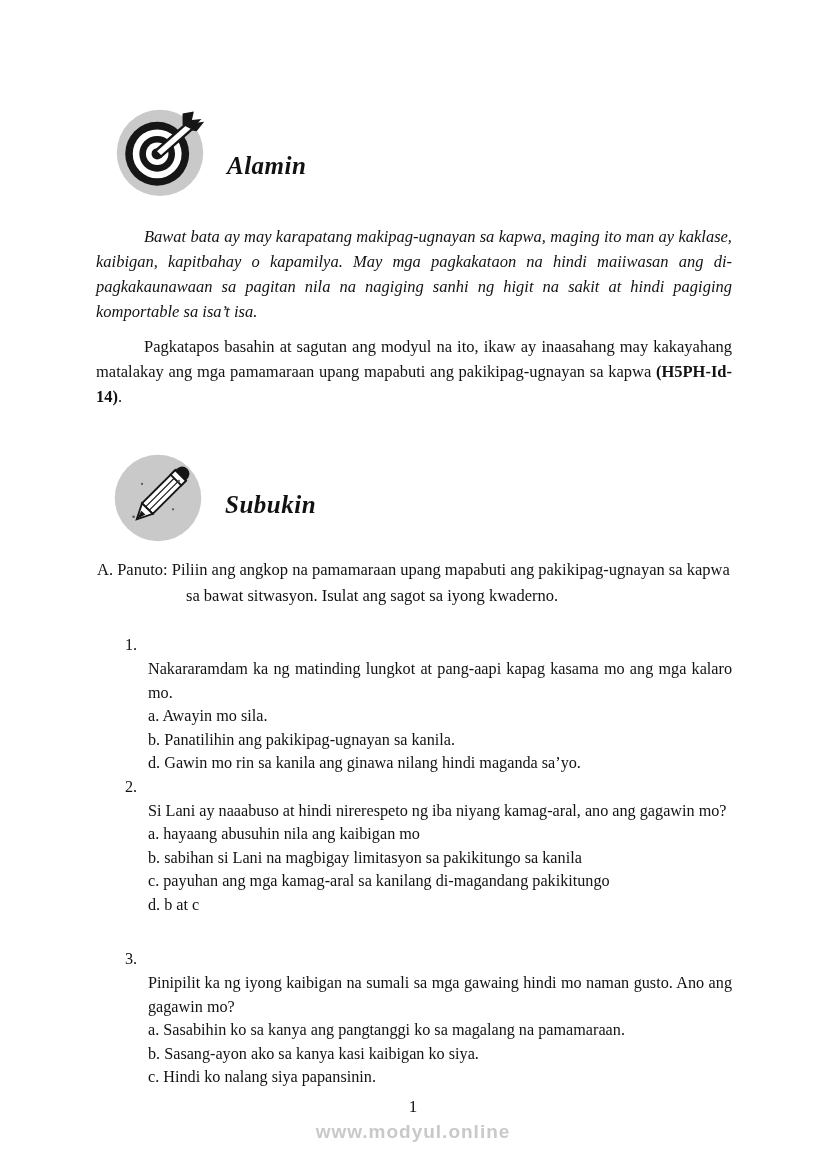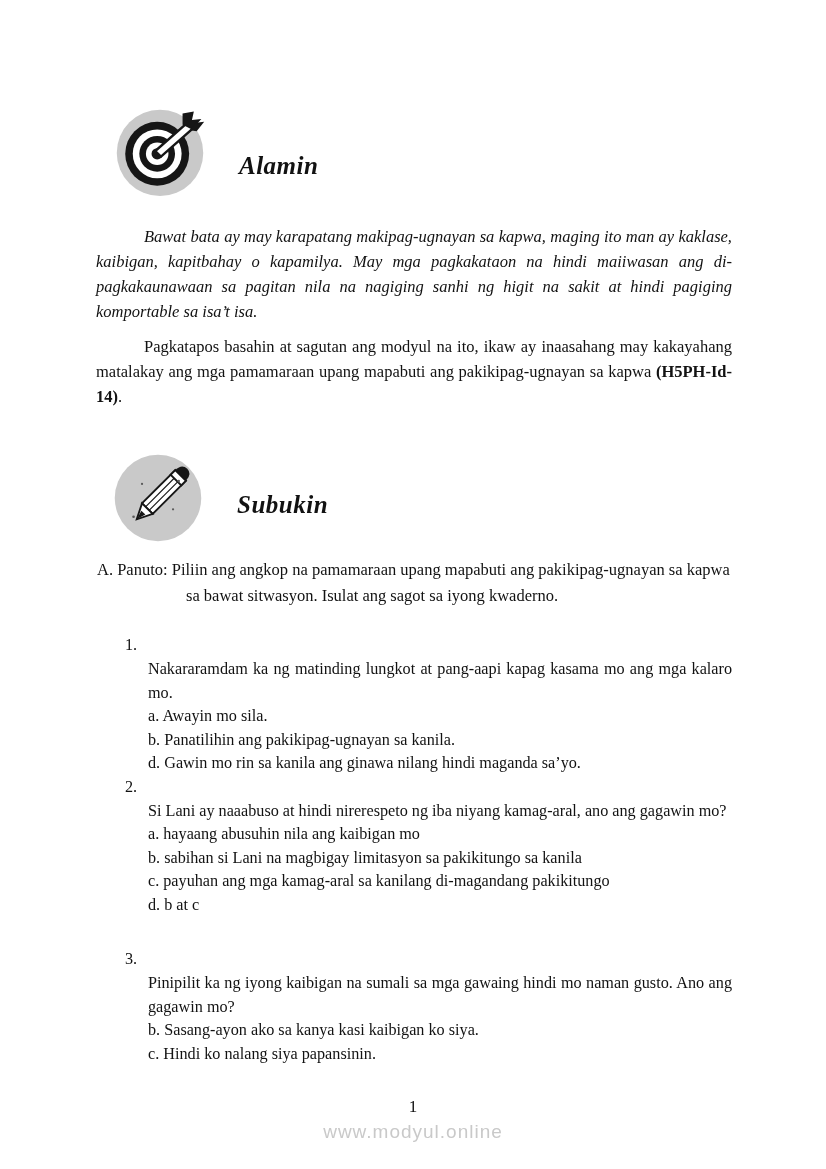--- a/index.html
+++ b/index.html
@@ -7,21 +7,21 @@
   .page {
     position: relative;
     width: 826px;
     height: 1169px;
     margin: 0 auto;
     background: #ffffff;
     font-family: "Liberation Serif", serif;
     color: #121212;
     overflow: hidden;
   }
-  .section-banner { position: absolute; display: flex; align-items: center; gap: 12px; }
+  .section-banner { position: absolute; display: flex; align-items: center; }
   .banner-icon { width: 94px; height: 96px; flex: none; }
   .banner-heading {
     font-size: 25px;
     font-weight: bold;
     font-style: italic;
     letter-spacing: 0.5px;
   }
   .alamin-banner  { top: 103px; left: 113px; }
   .alamin-banner .banner-heading  { margin-left: 20px; margin-top: 30px; }
   .subukin-banner { top: 451px; left: 111px; }
@@ -74,20 +74,21 @@
   .watermark {
     position: absolute;
     top: 1121px;
     left: 0;
     width: 100%;
     text-align: center;
     font-family: "Liberation Sans", sans-serif;
     font-size: 19px;
     letter-spacing: 1px;
     color: #c9c9c9;
+    font-weight: bold;
   }
   svg .sketch { stroke: #161616; }
 </style>
 </head>
 <body>
 
 <div class="page">
 
   <div class="section-banner alamin-banner">
     <span class="banner-icon">
@@ -157,20 +158,21 @@
         <div class="qopt">b. sabihan si Lani na magbigay limitasyon sa pakikitungo sa kanila</div>
         <div class="qopt">c. payuhan ang mga kamag-aral sa kanilang di-magandang pakikitungo</div>
         <div class="qopt">d. b at c</div>
       </div>
     </div>
 
     <div class="question question-3">
       <span class="qnum">3.</span>
       <div class="qbody">
         <div class="qstem">Pinipilit ka ng iyong kaibigan na sumali sa mga gawaing hindi mo naman gusto. Ano ang gagawin mo?</div>
+        <div class="qopt">a. Sasabihin ko sa kanya ang pangtanggi ko sa magalang na pamamaraan.</div>
         <div class="qopt">b. Sasang-ayon ako sa kanya kasi kaibigan ko siya.</div>
         <div class="qopt">c. Hindi ko nalang siya papansinin.</div>
       </div>
     </div>
 
   </div>
 
   <div class="page-number">1</div>
   <div class="watermark">www.modyul.online</div>
 

